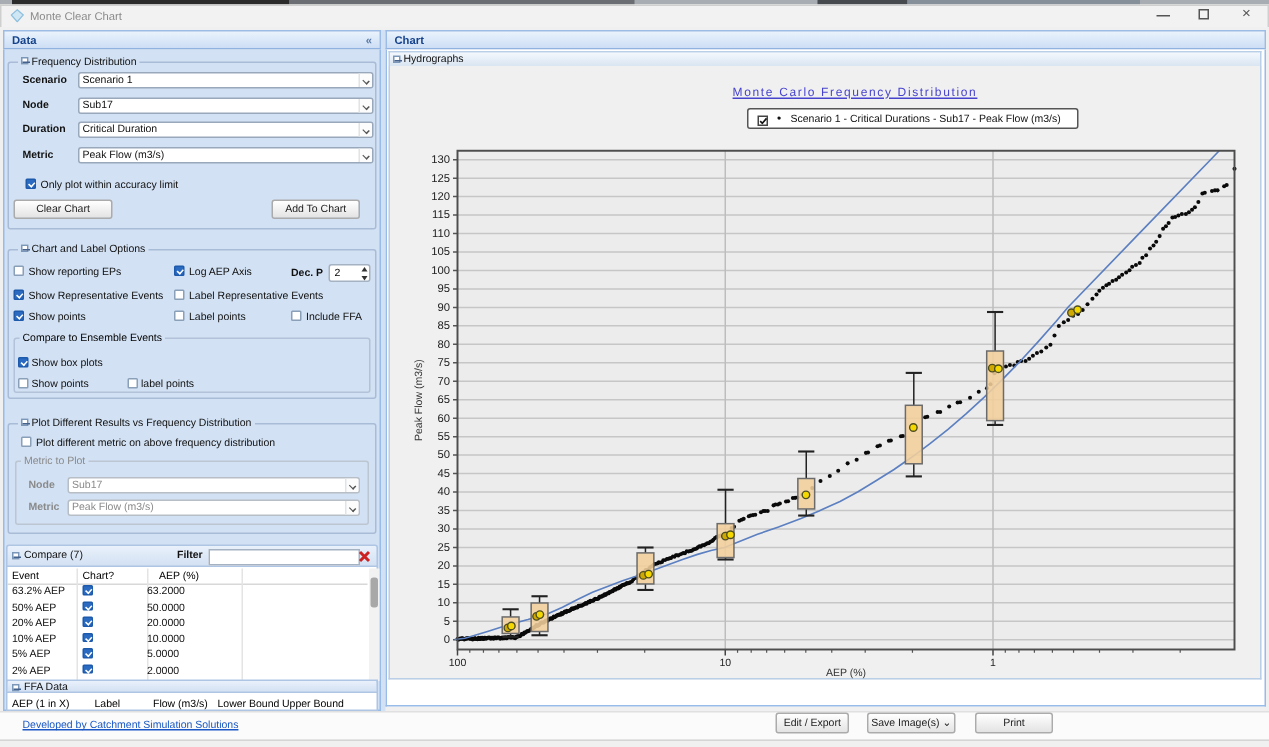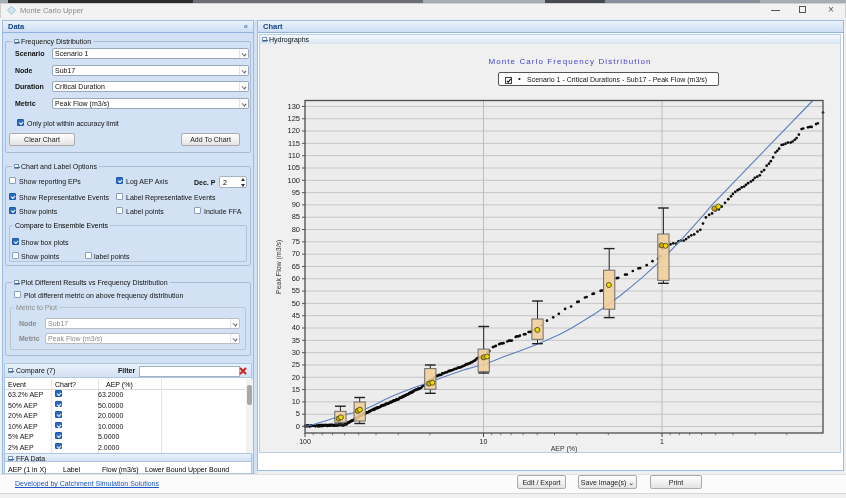--- a/index.html
+++ b/index.html
@@ -32,21 +32,21 @@
 <div class="abs" style="left:193px;top:0;width:230px;height:3px;background:#6b6f73;"></div>
 <div class="abs" style="left:545px;top:0;width:60px;height:3px;background:#474b4f;"></div>
 <div class="abs" style="left:605px;top:0;width:155px;height:3px;background:#86909a;"></div>
 
 <div class="abs" style="left:0;top:3px;width:846px;height:15px;background:#f2f2f2;border:1px solid #cfcfcf;border-bottom:none;"></div>
 <div class="abs" style="left:7px;top:6px;width:9px;height:9px;">
   <svg width="9" height="9">
       <path d="M4.5 0.5 L8.5 4 L4.5 8.5 L0.5 4 Z" fill="#cfe6f5" stroke="#8fc0dd" stroke-width="0.8"></path>
     </svg>
 </div>
-<div class="abs" style="left:20px;top:6px;font-size:7.5px;color:#8a8a8a;">Monte Carlo Upper</div>
+<div class="abs" style="left:20px;top:6px;font-size:7.5px;color:#8a8a8a;">Monte Clear Chart</div>
 <div class="abs" style="left:771px;top:10px;width:9px;height:1px;background:#555;"></div>
 <div class="abs" style="left:799px;top:6px;width:7px;height:7px;border:1px solid #555;"></div>
 <div class="abs" style="left:828px;top:5px;font-size:10px;color:#555;line-height:9px;">×</div>
 
 <div class="abs hdr" style="left:2px;top:20px;width:252px;height:13px;">Data<span style="position:absolute;right:5px;top:0;color:#5a7ca8;font-weight:bold;">«</span></div>
 <div class="abs" style="left:2px;top:33px;width:252px;height:441px;background:#d2e1f3;border:1px solid #99bbe8;border-top:none;"></div>
 
 <div class="abs fieldset" style="left:5px;top:41px;width:246px;height:112px;">
   <div class="flegend"><span class="colico"></span>Frequency Distribution</div>
 </div>
@@ -167,21 +167,21 @@
 
 <div class="abs hdr" style="left:257px;top:20px;width:587px;height:13px;">Chart</div>
 <div class="abs" style="left:257px;top:33px;width:587px;height:438px;background:#fff;border:1px solid #99bbe8;border-top:none;"></div>
 
 <div class="abs" style="left:259px;top:34px;width:582px;height:10px;background:linear-gradient(#f3f8fd,#d9e5f2);border:1px solid #b9cfe7;border-bottom:none;">
   <span class="colico" style="position:absolute;left:2px;top:2px;"></span>
   <span style="position:absolute;left:9px;top:1px;font-size:7px;color:#111;">Hydrographs</span>
 </div>
 <div class="abs" style="left:259px;top:44px;width:582px;height:409px;background:#f0f0f0;border:1px solid #b9cfe7;border-top:none;"></div>
 
-<div class="abs" style="left:380px;top:57px;width:380px;text-align:center;font-size:8px;letter-spacing:1.1px;color:#4743cf;">Monte Carlo Frequency Distribution</div>
+<div class="abs" style="left:380px;top:57px;width:380px;text-align:center;font-size:8px;letter-spacing:1.1px;color:#4743cf;text-decoration:underline;">Monte Carlo Frequency Distribution</div>
 <div class="abs" style="left:498px;top:72px;width:221px;height:14px;background:#fff;border:1px solid #555;border-radius:2px;">
   <span style="position:absolute;left:6px;top:3.5px;width:7px;height:7px;border:1px solid #444;background:#fff;"></span>
   <svg style="position:absolute;left:7px;top:4.5px;" width="6" height="6">
       <path d="M0.8 2.8 L2.2 4.2 L5 0.9" stroke="#111" stroke-width="1.1" fill="none"></path>
     </svg>
   <span style="position:absolute;left:19px;top:1px;font-size:8px;color:#111;">•</span>
   <span style="position:absolute;left:28px;top:3px;font-size:7px;color:#111;">Scenario 1 - Critical Durations - Sub17 - Peak Flow (m3/s)</span>
 </div>
 
 <svg width="582" height="428" viewBox="0 0 582 428" style="position:absolute;left:259px;top:44px;">

